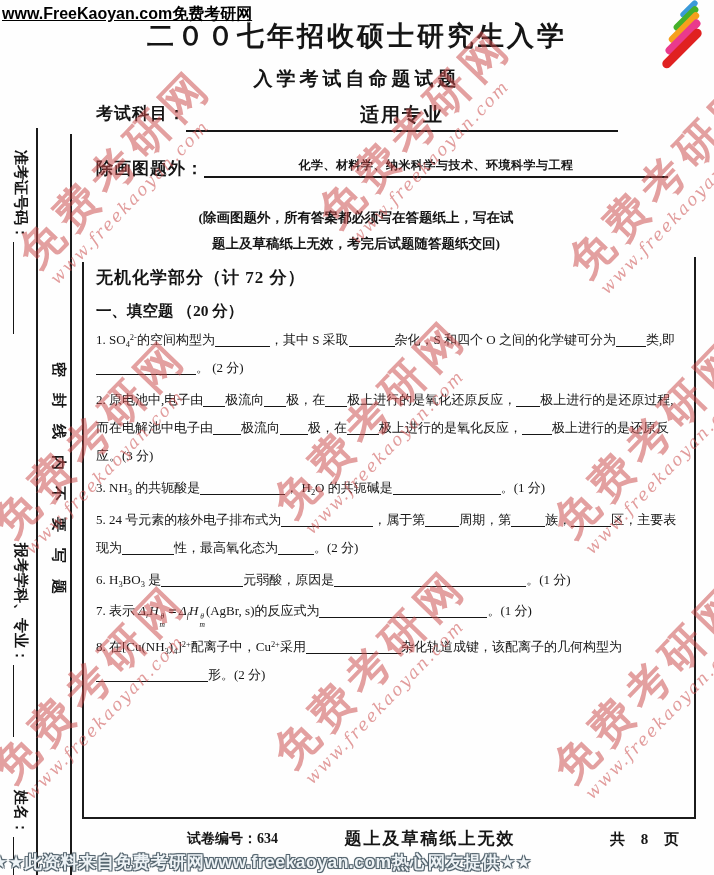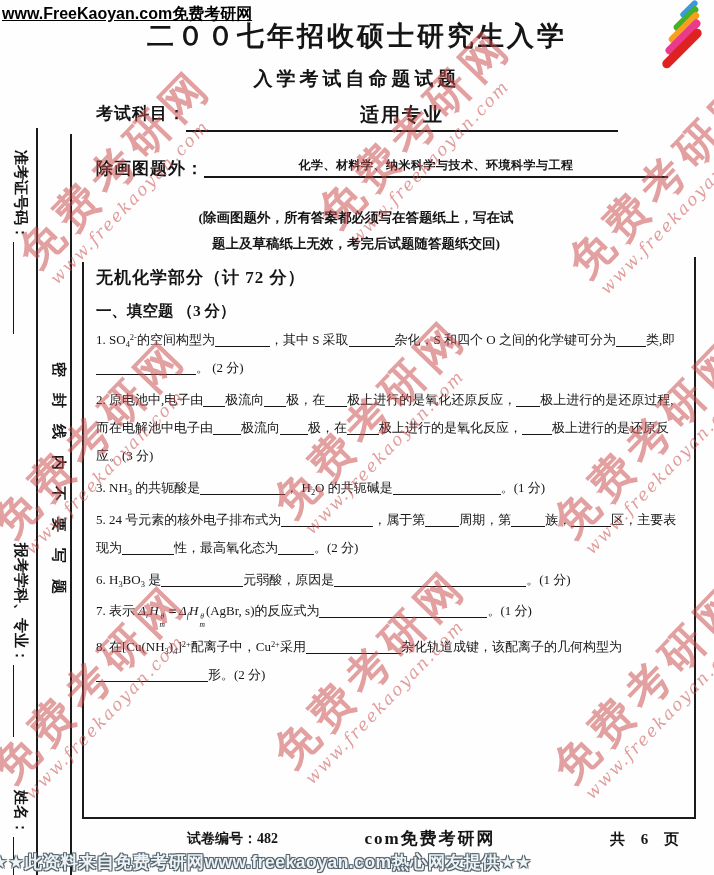--- a/index.html
+++ b/index.html
@@ -115,41 +115,41 @@
   <div class="seal-rot" style="left:30px;top:790px;width:120px;">
     <span>姓名：</span><span class="blank" style="width:66px;"></span>
   </div>
 
   <div class="vline" style="left:82px;top:262px;height:556px;"></div>
   <div class="vline" style="left:694px;top:257px;height:561px;"></div>
   <div class="hline" style="left:82px;top:817px;width:614px;"></div>
 
   <div class="content">
     <div class="sec-h">无机化学部分（计 72 分）</div>
-    <div class="sub-h">一、填空题 （3 分）</div>
+    <div class="sub-h">一、填空题 （20 分）</div>
     <div id="questions">
         <p class="q">1. SO<sub>4</sub><sup>2-</sup>的空间构型为<span class="blank" style="width: 55px;"></span>，其中 S 采取<span class="blank" style="width: 46px;"></span>杂化，S 和四个 O 之间的化学键可分为<span class="blank" style="width: 30px;"></span>类,即<span class="blank" style="width: 100px;"></span>。 (2 分)</p>
         <p class="q">2. 原电池中,电子由<span class="blank" style="width: 22px;"></span>极流向<span class="blank" style="width: 22px;"></span>极，在<span class="blank" style="width: 22px;"></span>极上进行的是氧化还原反应，<span class="blank" style="width: 24px;"></span>极上进行的是还原过程,而在电解池中电子由<span class="blank" style="width: 28px;"></span>极流向<span class="blank" style="width: 28px;"></span>极，在<span class="blank" style="width: 32px;"></span>极上进行的是氧化反应，<span class="blank" style="width: 30px;"></span>极上进行的是还原反应。(3 分)</p>
         <p class="q">3. NH<sub>3</sub> 的共轭酸是<span class="blank" style="width: 85px;"></span>， H<sub>2</sub>O 的共轭碱是<span class="blank" style="width: 108px;"></span>。(1 分)</p>
         <p class="q">5. 24 号元素的核外电子排布式为<span class="blank" style="width: 92px;"></span>，属于第<span class="blank" style="width: 34px;"></span>周期，第<span class="blank" style="width: 34px;"></span>族，<span class="blank" style="width: 40px;"></span>区，主要表现为<span class="blank" style="width: 52px;"></span>性，最高氧化态为<span class="blank" style="width: 36px;"></span>。(2 分)</p>
         <p class="q">6. H<sub>3</sub>BO<sub>3</sub> 是<span class="blank" style="width: 82px;"></span>元弱酸，原因是<span class="blank" style="width: 192px;"></span>。(1 分)</p>
         <p class="q">7. 表示 <span class="it">Δ</span><sub class="it">r</sub><span class="it">H</span><span class="ss">
             <span>θ</span>
             <span>m</span>
           </span>＝<span class="it">Δ</span><sub class="it">f</sub><span class="it">H</span><span class="ss">
             <span>θ</span>
             <span>m</span>
           </span>(AgBr, s)的反应式为<span class="blank" style="width: 168px;"></span>。(1 分)</p>
         <p class="q">8. 在[Cu(NH<sub>3</sub>)<sub>4</sub>]<sup>2+</sup>配离子中，Cu<sup>2+</sup>采用<span class="blank" style="width: 95px;"></span>杂化轨道成键，该配离子的几何构型为<span class="blank" style="width: 112px;"></span>形。(2 分)</p>
       </div>
   </div>
 
-  <div class="footer-no">试卷编号：482</div>
-  <div class="footer-org">com免费考研网</div>
-  <div class="footer-pages">共 6 页</div>
+  <div class="footer-no">试卷编号：634</div>
+  <div class="footer-org">题上及草稿纸上无效</div>
+  <div class="footer-pages">共 8 页</div>
 
   <div class="banner">★★此资料来自免费考研网www.freekaoyan.com热心网友提供★★</div>
 
   <div id="wm-layer">
       <div class="wm-tile" style="left: -30px; top: 137px;">
         <div class="wm-big">免费考研网</div>
         <div class="wm-url">www.freekaoyan.com</div>
       </div>
       <div class="wm-tile" style="left: 270px; top: 97px;">
         <div class="wm-big">免费考研网</div>

